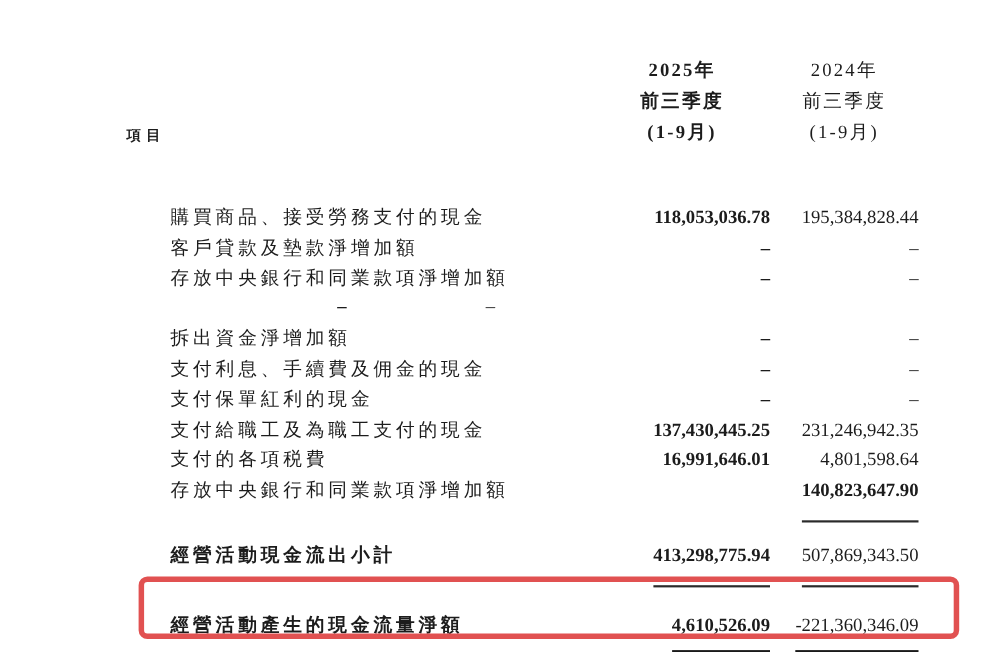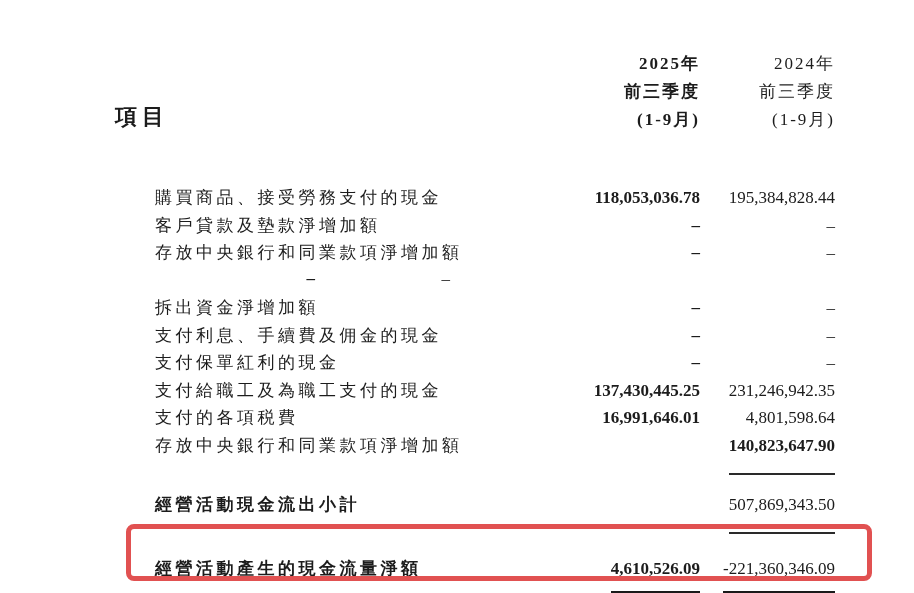--- a/index.html
+++ b/index.html
@@ -13,28 +13,28 @@
     color: #1c1c1c;
   }
 
   
   .header-row {
     display: flex;
     align-items: flex-end;
     padding: 50px 79px 0 115px;
   }
   .item-label {
-    font-size: 22px;
+    font-size: 13px;
     font-weight: bold;
     letter-spacing: 5px;
     padding-bottom: 2px;
   }
   .flex-spacer { flex: 1; }
   .hcol {
-    text-align: right;
+    text-align: center;
     font-size: 17px;
     line-height: 28px;
     white-space: nowrap;
   }
   .hcol.c2025 { width: 160px; font-weight: bold; }
   .hcol.c2024 { width: 135px; font-weight: normal; }
   .hcol .hline { letter-spacing: 2px; }
 
   
   .rows-block { margin-top: 52px; }
@@ -140,20 +140,21 @@
       <span class="v2025"><span>16,991,646.01</span></span>
       <span class="v2024"><span>4,801,598.64</span></span>
     </div>
     <div class="row">
       <span class="label">存放中央銀行和同業款項淨增加額</span>
       <span class="v2025"><span class="u1">140,823,647.90</span></span>
     </div>
 
     <div class="row subtotal-row">
       <span class="label">經營活動現金流出小計</span>
+      <span class="v2025"><span class="u1">413,298,775.94</span></span>
       <span class="v2024"><span class="u1">507,869,343.50</span></span>
     </div>
 
     <div class="row net-row">
       <span class="label">經營活動產生的現金流量淨額</span>
       <span class="v2025"><span class="u2">4,610,526.09</span></span>
       <span class="v2024"><span class="u2">-221,360,346.09</span></span>
     </div>
   </div>
 

